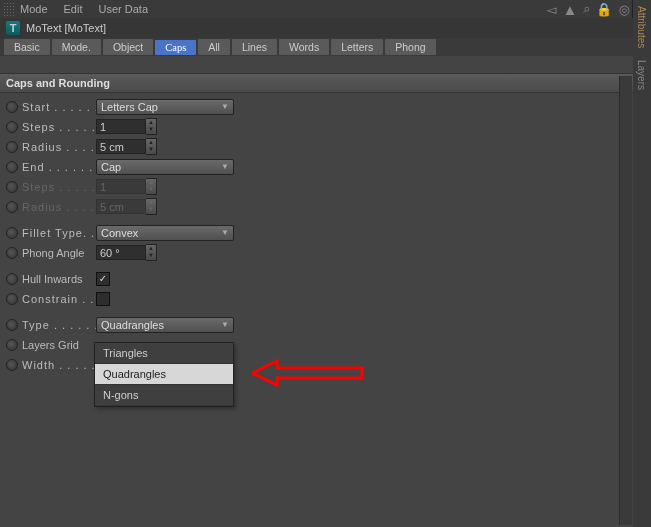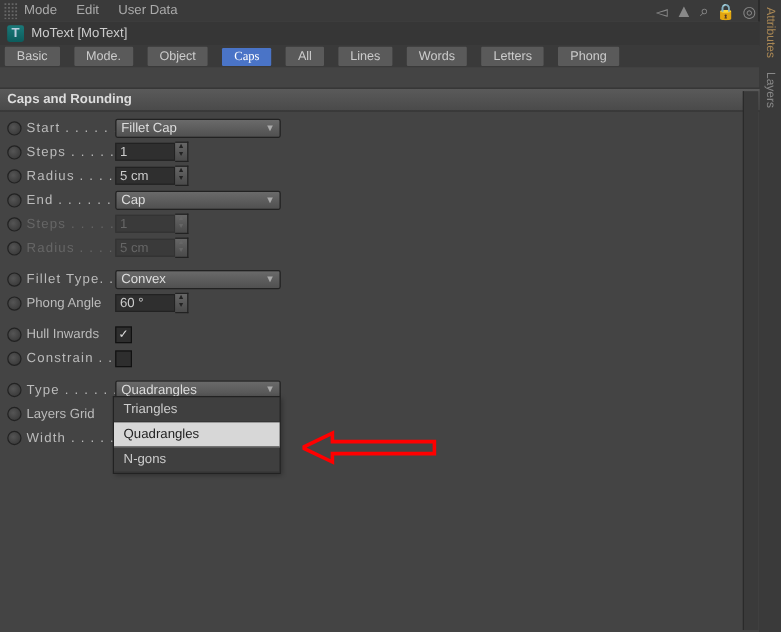--- a/index.html
+++ b/index.html
@@ -67,21 +67,21 @@
     font-weight: bold;
     font-size: 11px;
     border-radius: 2px;
   }
   .tabs {
     height: 18px;
     background: #3a3a3a;
     display: flex;
     align-items: center;
     padding-left: 4px;
-    gap: 12px;
+    gap: 2px;
   }
   .tab {
     padding: 2px 10px;
     background: #5a5a5a;
     color: #ccc;
     font-size: 10.5px;
     border-radius: 1px;
   }
   .tab.active {
     background: #4a74c7;
@@ -185,21 +185,21 @@
     justify-content: center;
     color: #ddd;
     font-size: 10px;
   }
   .gap {
     height: 6px;
   }
   .dropdown-open {
     position: absolute;
     left: 94px;
-    top: 330px;
+    top: 342px;
     width: 138px;
     border: 1px solid #222;
     background: #3f3f3f;
     box-shadow: 2px 2px 4px rgba(0,0,0,.3);
     z-index: 10;
   }
   .dropdown-open .opt {
     padding: 4px 8px;
     color: #ccc;
     font-size: 11px;
@@ -295,21 +295,21 @@
   </div>
 
   <div class="section-header">Caps and Rounding</div>
 
   <div class="attr-panel">
 
     <div class="row">
       <span class="radio"></span>
       <span class="label dotfill">Start . . . . . .</span>
       <div class="dropdown">
-        <span>Fillet Cap</span>
+        <span>Letters Cap</span>
           <span class="arrow">▼</span>
       </div>
     </div>
 
     <div class="row">
       <span class="radio"></span>
       <span class="label dotfill">Steps  . . . . .</span>
       <input class="num" value="1" style="">
       <div class="spin">
           <span>▲</span>

